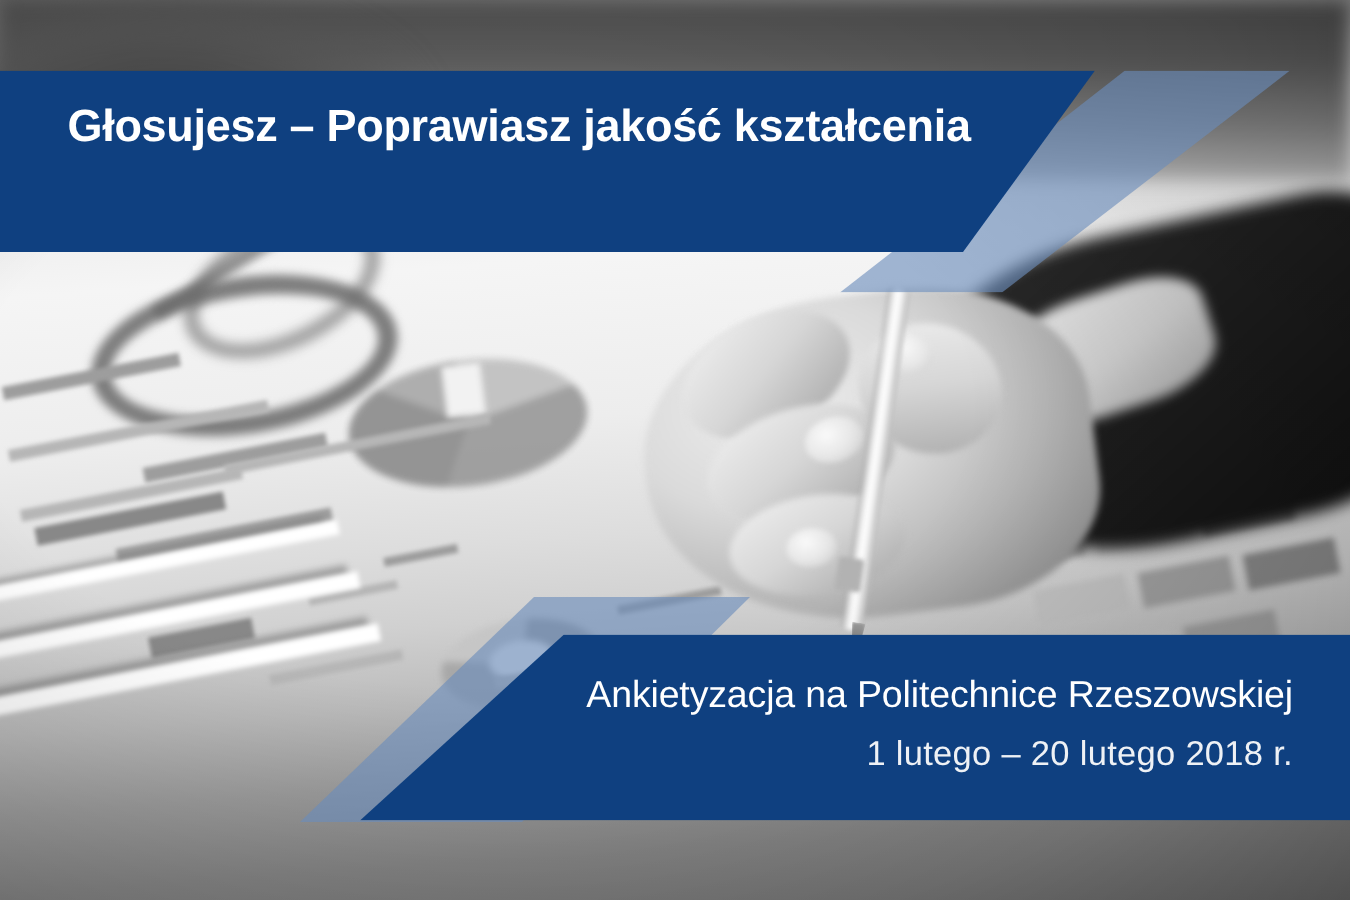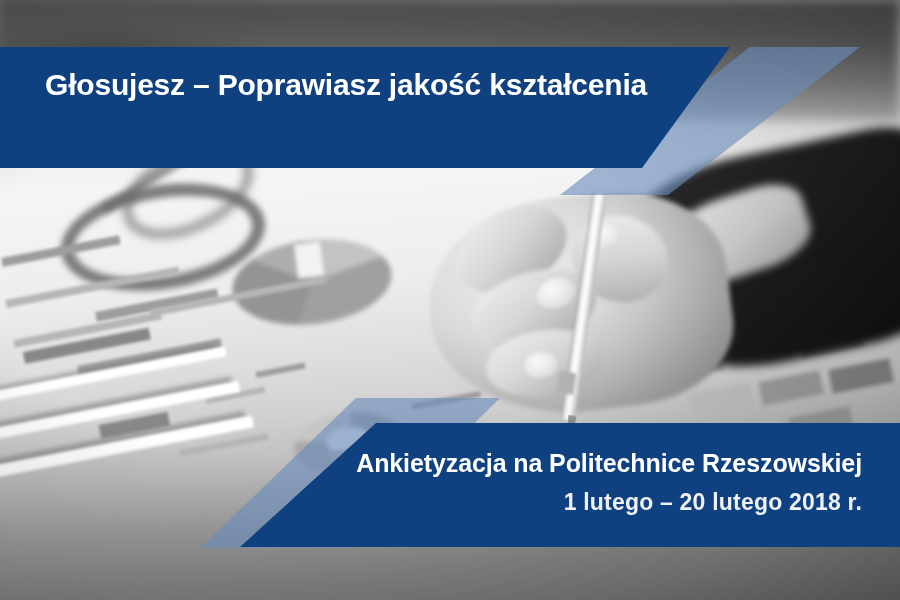--- a/index.html
+++ b/index.html
@@ -198,27 +198,27 @@
     white-space:nowrap;
   }
   .subline{
     position:absolute;left:45px;top:119px;
     font-size:21px;font-weight:400;color:#eef1f5;
     letter-spacing:.1px;
     white-space:nowrap;
   }
   .bottom-title{
     position:absolute;right:38px;top:449px;
-    font-size:25px;font-weight:700;color:#ffffff;
+    font-size:25px;font-weight:400;color:#ffffff;
     letter-spacing:-.1px;
     white-space:nowrap;text-align:right;
   }
   .bottom-date{
     position:absolute;right:38px;top:489px;
-    font-size:23px;font-weight:700;color:#eef1f5;
+    font-size:23px;font-weight:400;color:#eef1f5;
     letter-spacing:.2px;
     white-space:nowrap;text-align:right;
   }
 </style>
 </head>
 <body>
 
 <div id="poster">
 
   <div class="photo">

